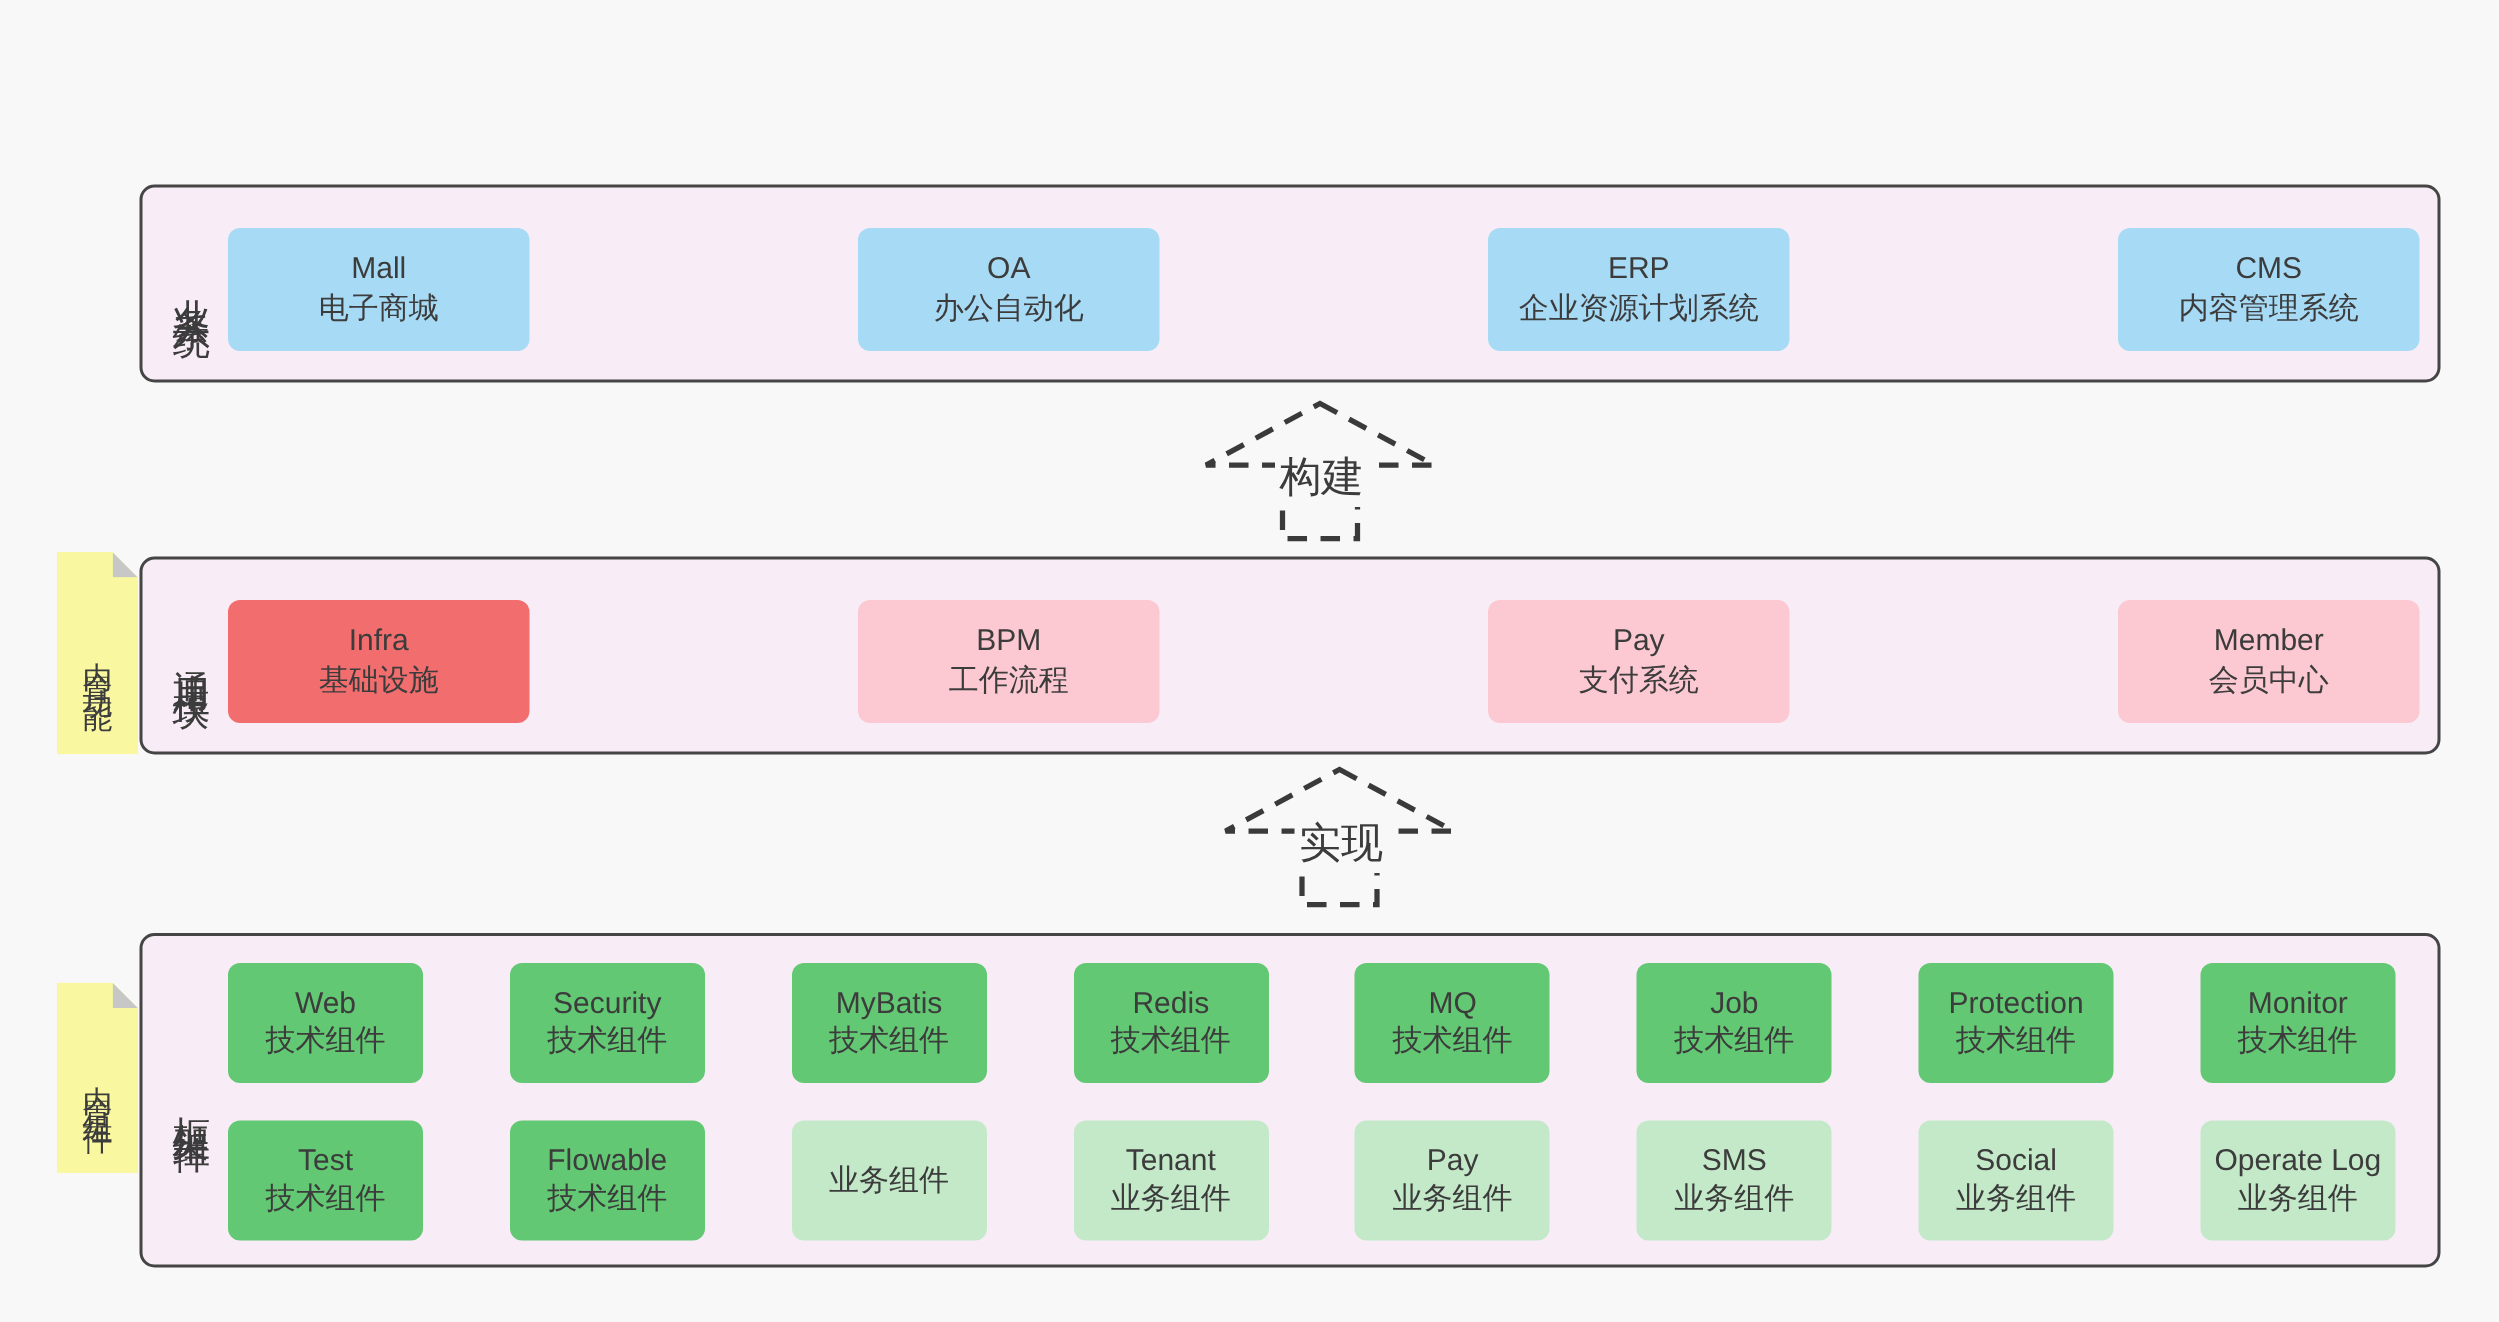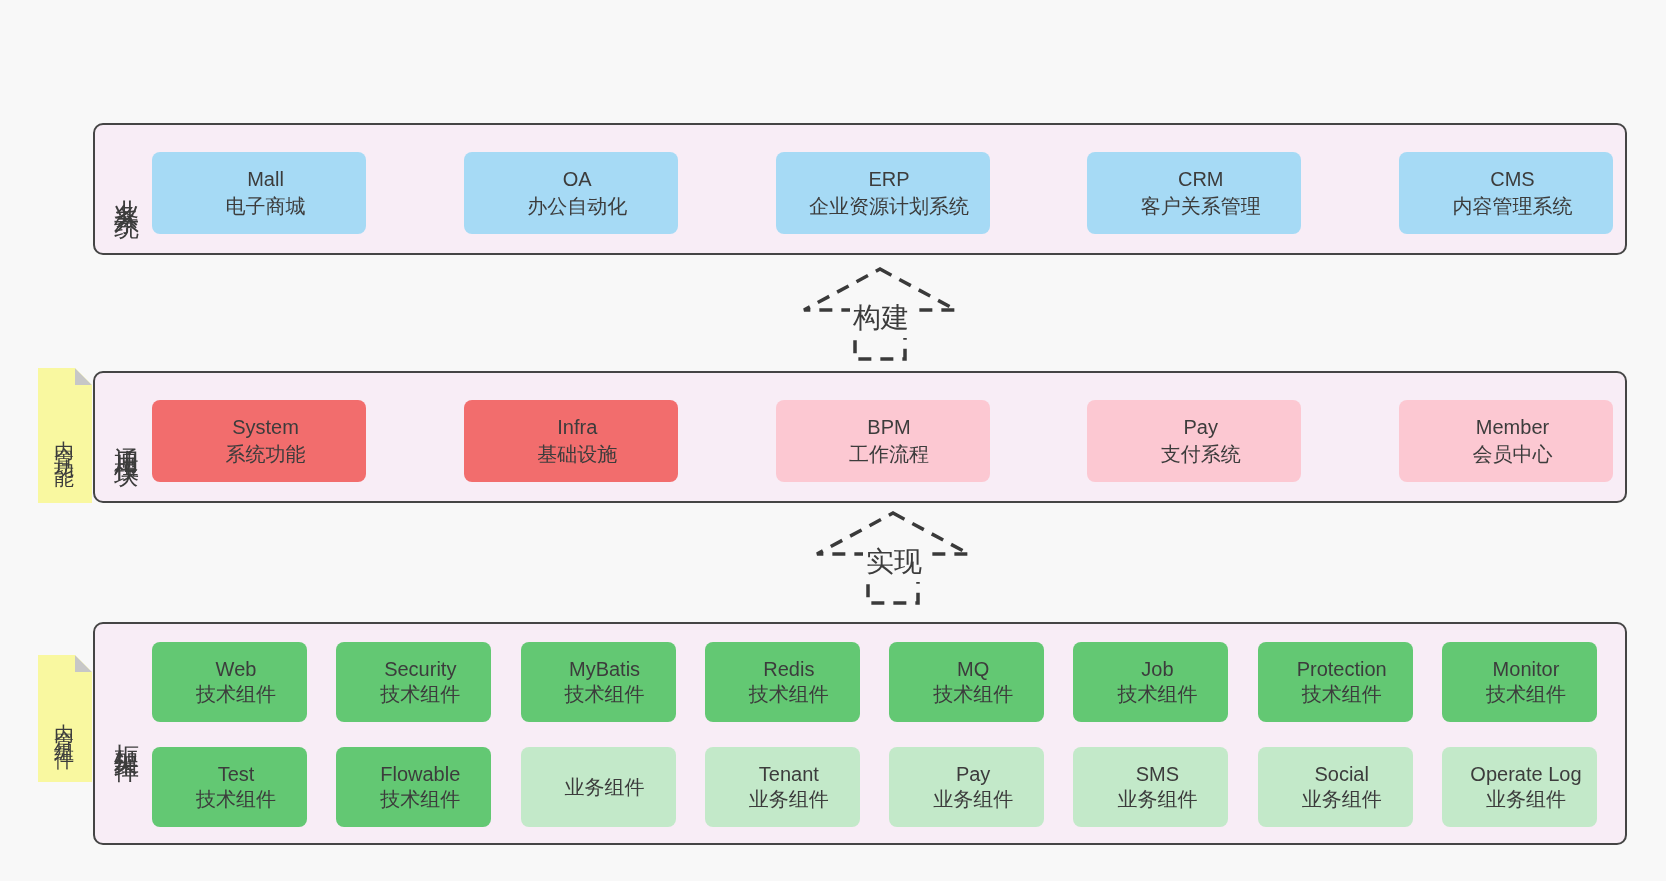--- a/index.html
+++ b/index.html
@@ -54,24 +54,23 @@
     border-radius:8px;
     display:flex;
     flex-direction:column;
     justify-content:center;
     align-items:center;
     text-align:center;
     color:var(--c-text,#3c3c3c);
     font-size:20px;
     line-height:27px;
     flex:0 0 auto;
-    padding-left:13px;
   }
   .row-wide .box{width:201px;}
-  .row-grid-1 .box,.row-grid-2 .box{width:142px;line-height:25px;}
+  .row-grid-1 .box,.row-grid-2 .box{width:130px;line-height:25px;}
   .box.blue{background:var(--c-blue,#a6daf5);}
   .box.red{background:var(--c-red,#f26d6d);}
   .box.pink{background:var(--c-pink,#fcc8d2);}
   .box.green{background:var(--c-green,#63c873);}
   .box.green-light{background:var(--c-green-light,#c3e9c9);}
   .box-name{padding:0 6px;}
   .box-desc{padding:0 4px;}
   
   .sticky{
     position:absolute;
@@ -158,38 +157,30 @@
         </div>
         <div class="box blue">
           <div class="box-name">OA</div>
           <div class="box-desc">办公自动化</div>
         </div>
         <div class="box blue">
           <div class="box-name">ERP</div>
           <div class="box-desc">企业资源计划系统</div>
         </div>
         <div class="box blue">
-          <div class="box-name">CRM</div>
-          <div class="box-desc">客户关系管理</div>
-        </div>
-        <div class="box blue">
           <div class="box-name">CMS</div>
           <div class="box-desc">内容管理系统</div>
         </div>
       </div>
   </section>
 
   <section class="panel panel-2">
     <div class="vlabel">通用模块</div>
     <div class="boxes-row row-wide">
         <div class="box red">
-          <div class="box-name">System</div>
-          <div class="box-desc">系统功能</div>
-        </div>
-        <div class="box red">
           <div class="box-name">Infra</div>
           <div class="box-desc">基础设施</div>
         </div>
         <div class="box pink">
           <div class="box-name">BPM</div>
           <div class="box-desc">工作流程</div>
         </div>
         <div class="box pink">
           <div class="box-name">Pay</div>
           <div class="box-desc">支付系统</div>

